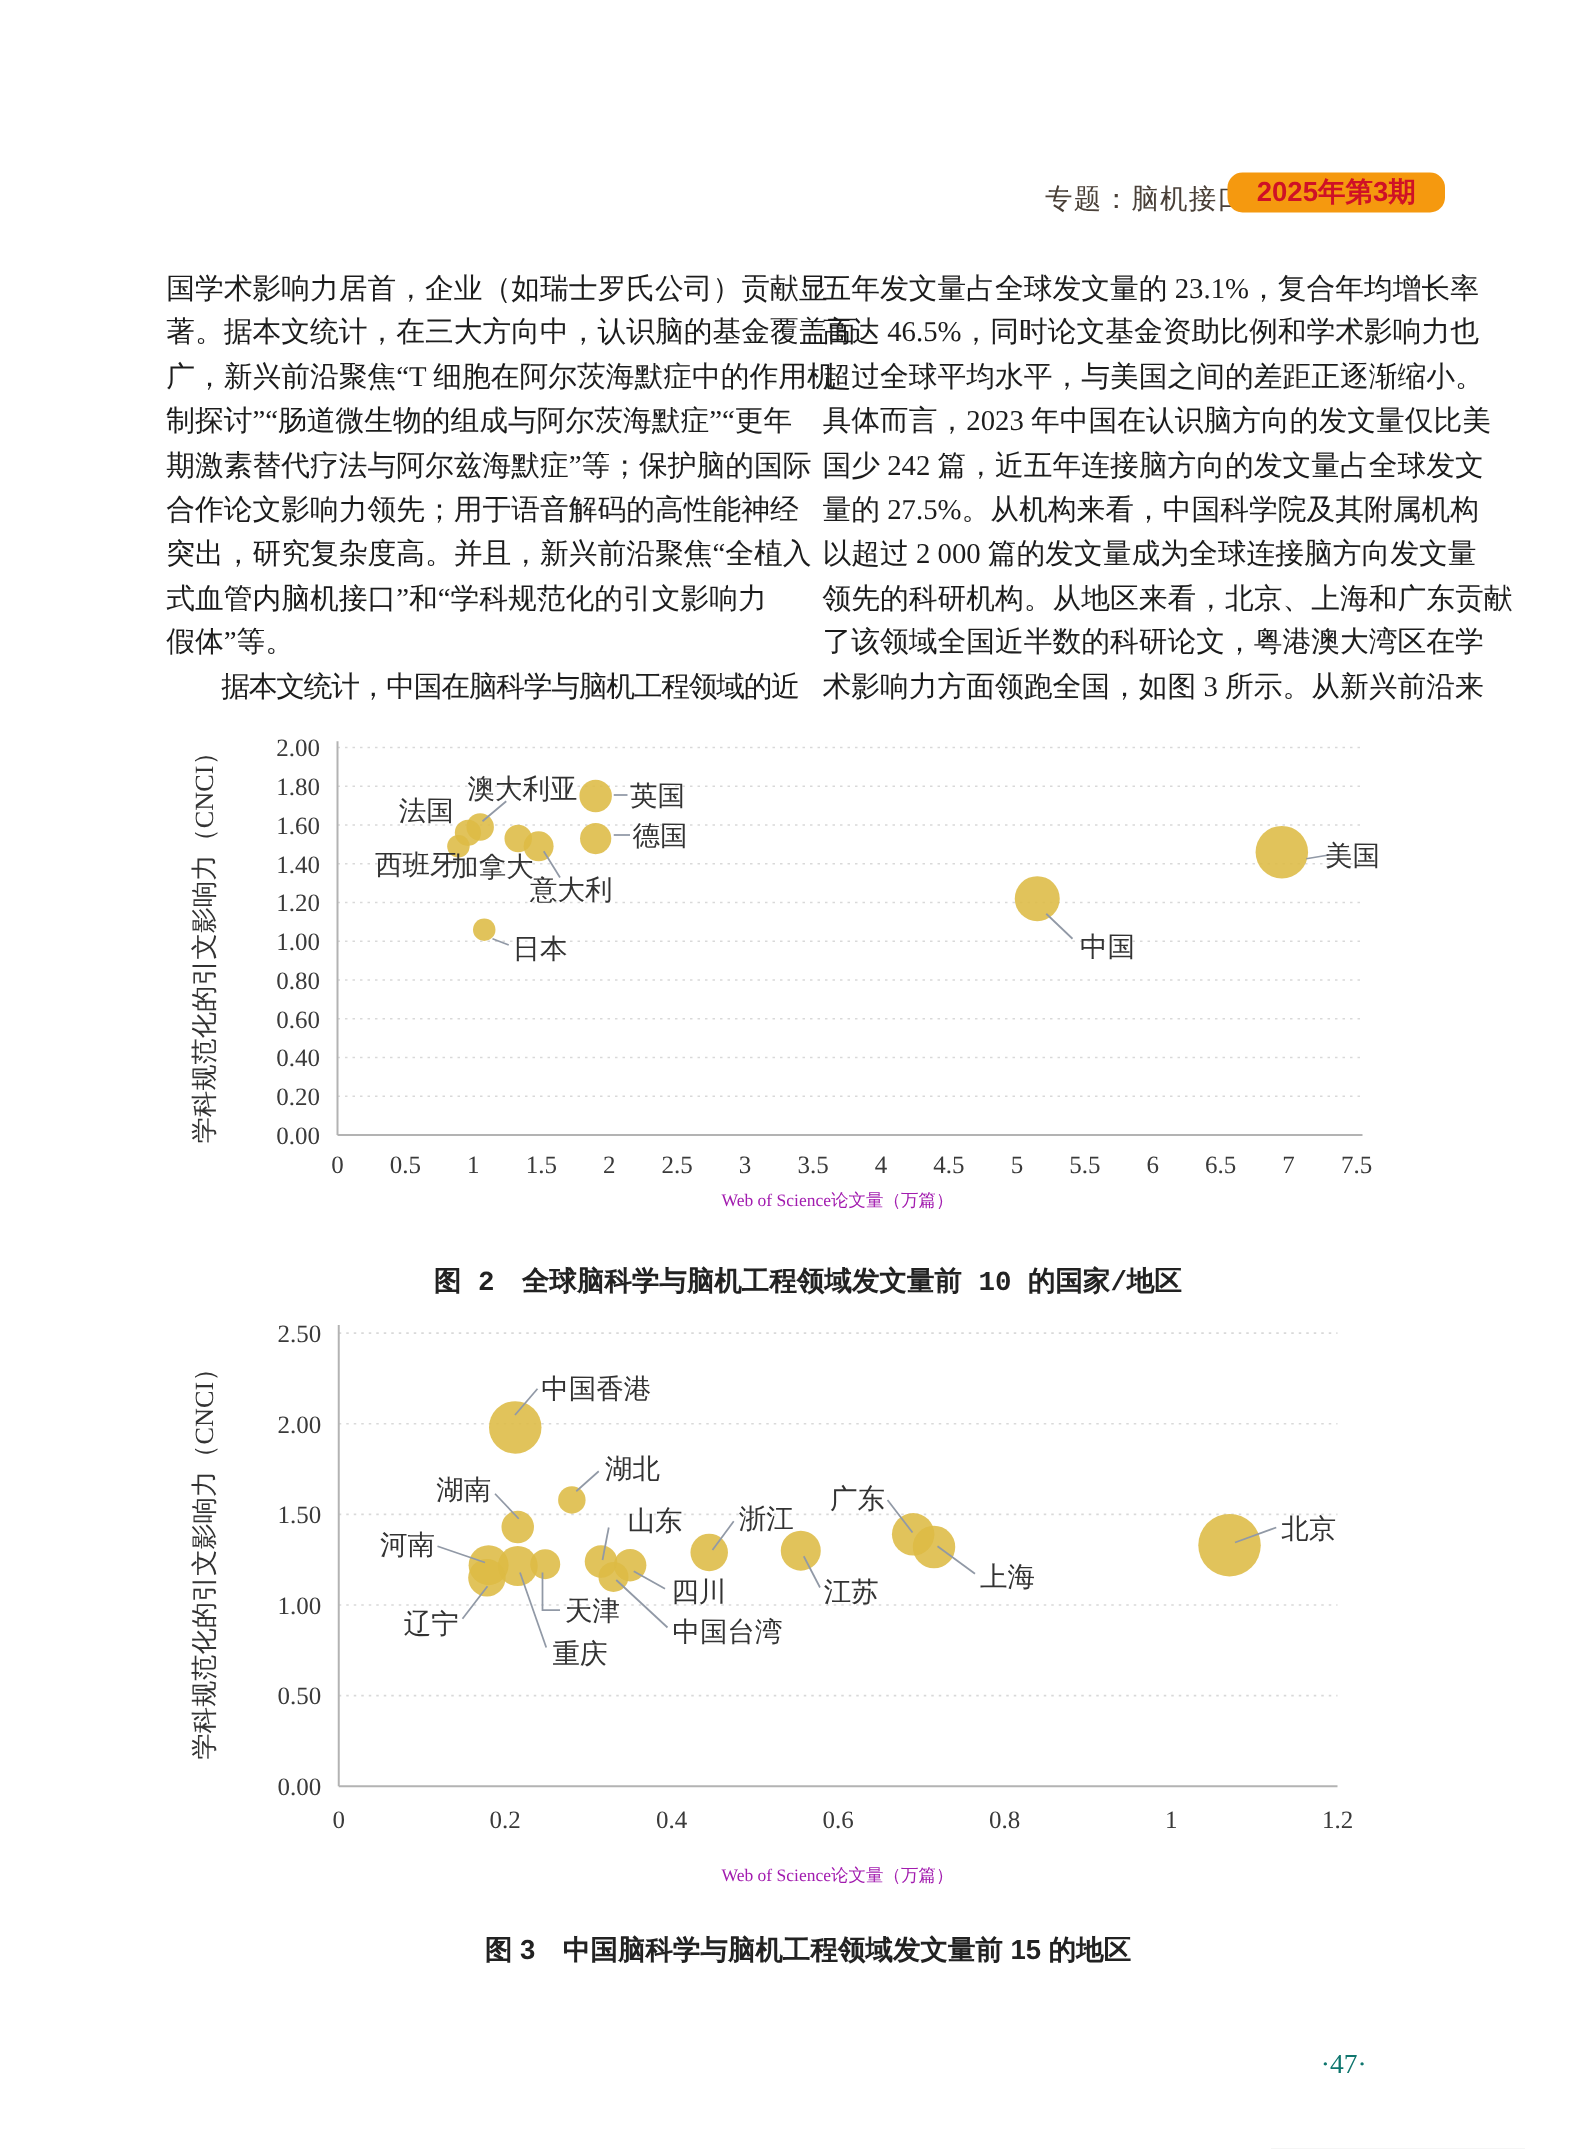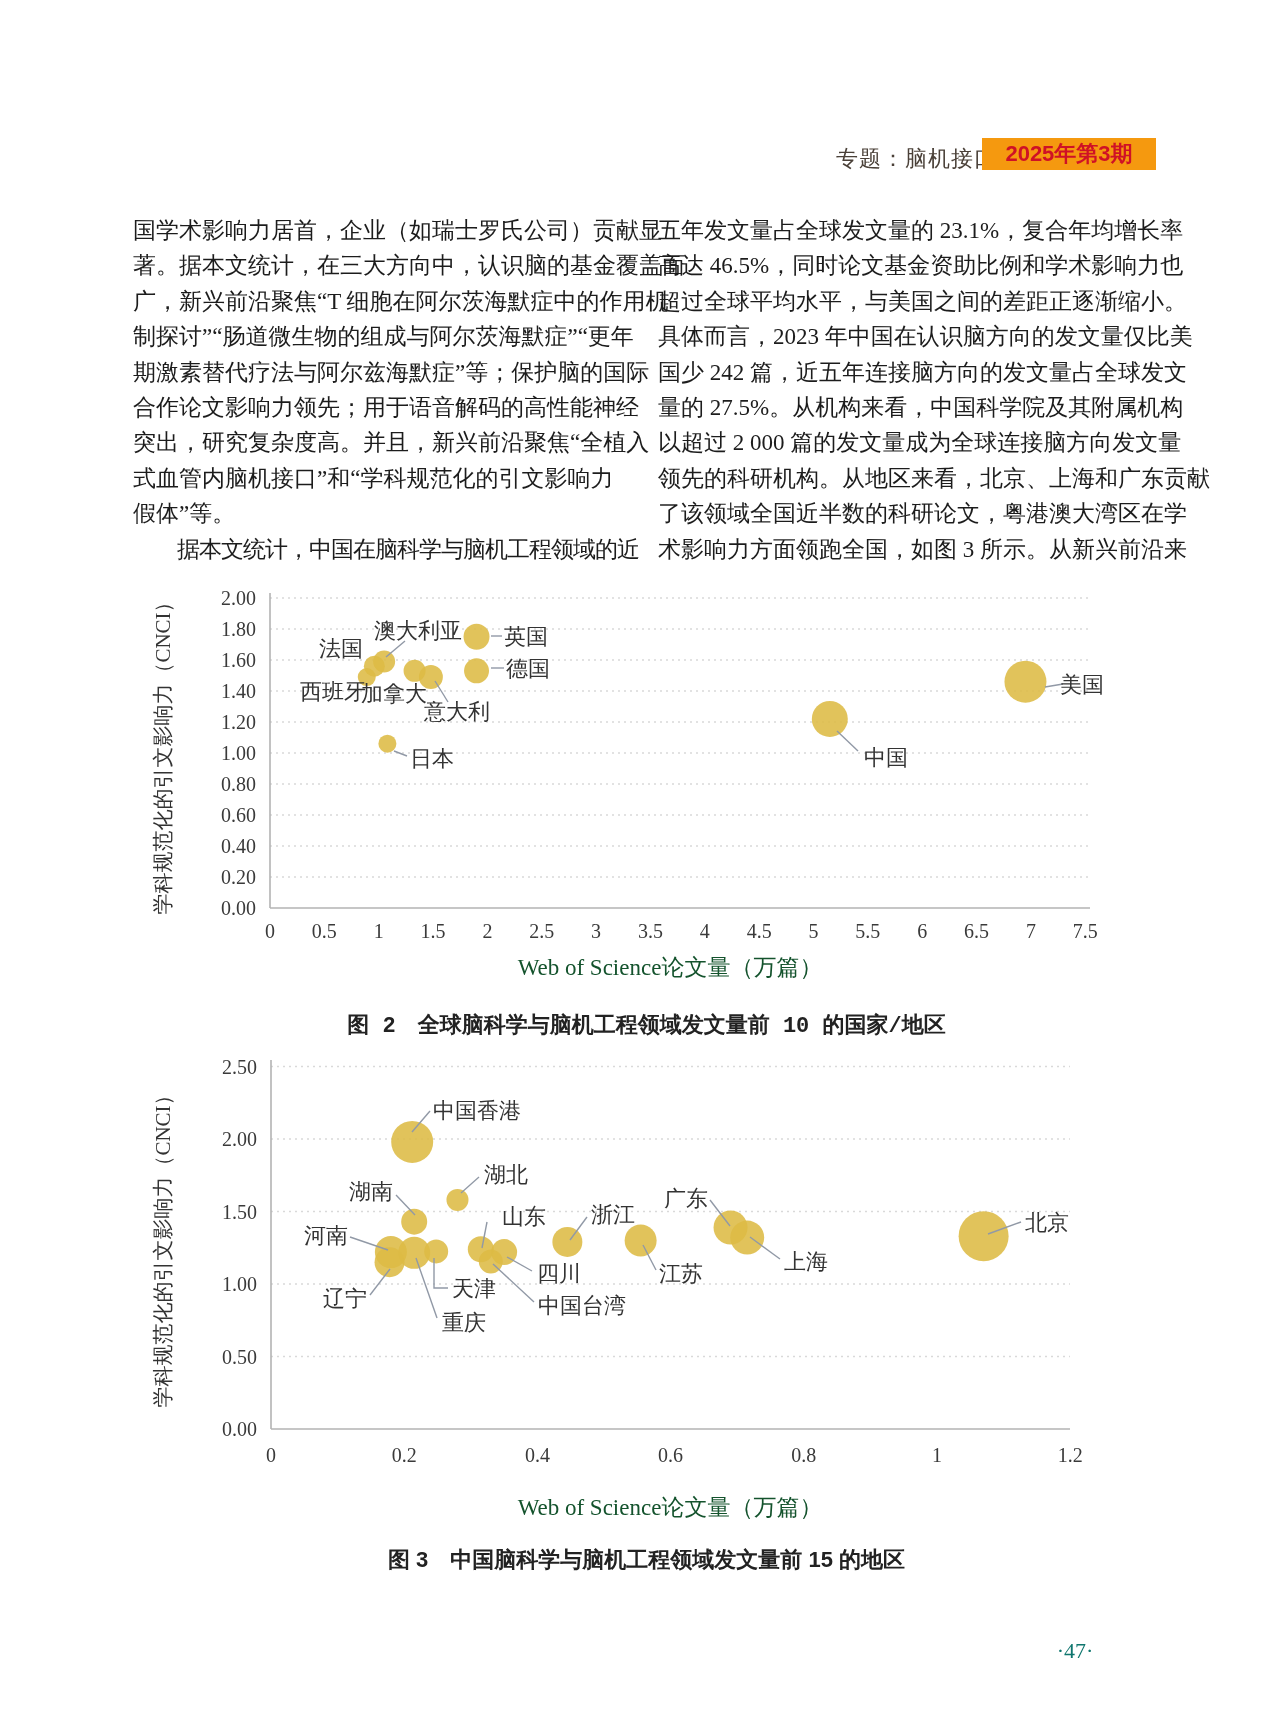--- a/index.html
+++ b/index.html
@@ -1,31 +1,31 @@
 <!DOCTYPE html>
 <html><head>
 <meta charset="utf-8">
 <style>
   html,body{margin:0;padding:0;background:#e8e8e8;}
   .page{position:relative;width:1276px;height:1719px;background:#ffffff;margin:0 auto;
         font-family:"Liberation Serif", serif;color:#1c1c1c;overflow:hidden;}
   .header-row{position:absolute;top:138px;left:0;width:1276px;height:36px;}
   .topic{position:absolute;left:836px;top:6px;font-size:22px;letter-spacing:1px;color:#4a4038;}
   .badge{position:absolute;left:982px;top:0;width:174px;height:32px;line-height:32px;
-         text-align:center;background:#f5990f;border-radius:0;font-size:22px;
+         text-align:center;background:#f5990f;border-radius:12px;font-size:22px;
          font-family:"Liberation Sans", sans-serif;font-weight:bold;color:#cf1126;}
   .columns{position:absolute;top:213px;left:133px;width:1027px;display:flex;gap:23px;}
   .col{width:502px;}
   .tline{height:35.4px;line-height:35.4px;font-size:23px;white-space:nowrap;}
   .tline.tight{letter-spacing:-1px;}
   .caption{position:absolute;left:133px;width:1027px;text-align:center;
            font-family:"Liberation Sans", sans-serif;font-weight:bold;font-size:22px;color:#222;}
   #cap2{top:1010px;font-family:Liberation Mono, monospace;}
   #cap3{top:1545px;}
-  .xlabel{position:absolute;left:270px;width:800px;text-align:center;font-size:23px;color:#14532d;}
+  .xlabel{position:absolute;left:270px;width:800px;text-align:center;font-size:14px;color:#a21caf;}
   #xlab2{top:952px;}
   #xlab3{top:1492px;}
   .ylabel{position:absolute;font-size:21px;color:#333;white-space:nowrap;
           transform:translate(-50%,-50%) rotate(-90deg);}
   #ylab2{left:163px;top:753px;}
   #ylab3{left:163px;top:1246px;}
   .pagenum{position:absolute;top:1638px;left:990px;width:170px;text-align:center;
            font-size:22px;color:#0f766e;}
   svg{position:absolute;top:0;left:0;}
 </style>

